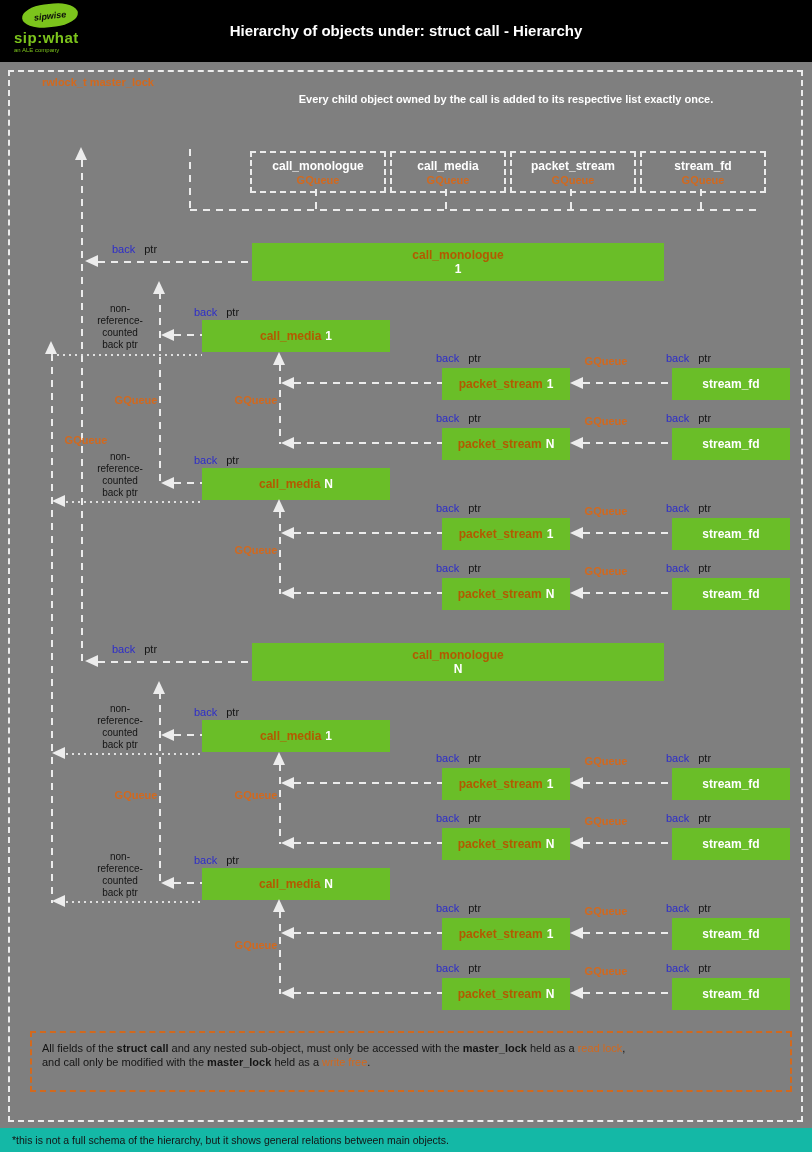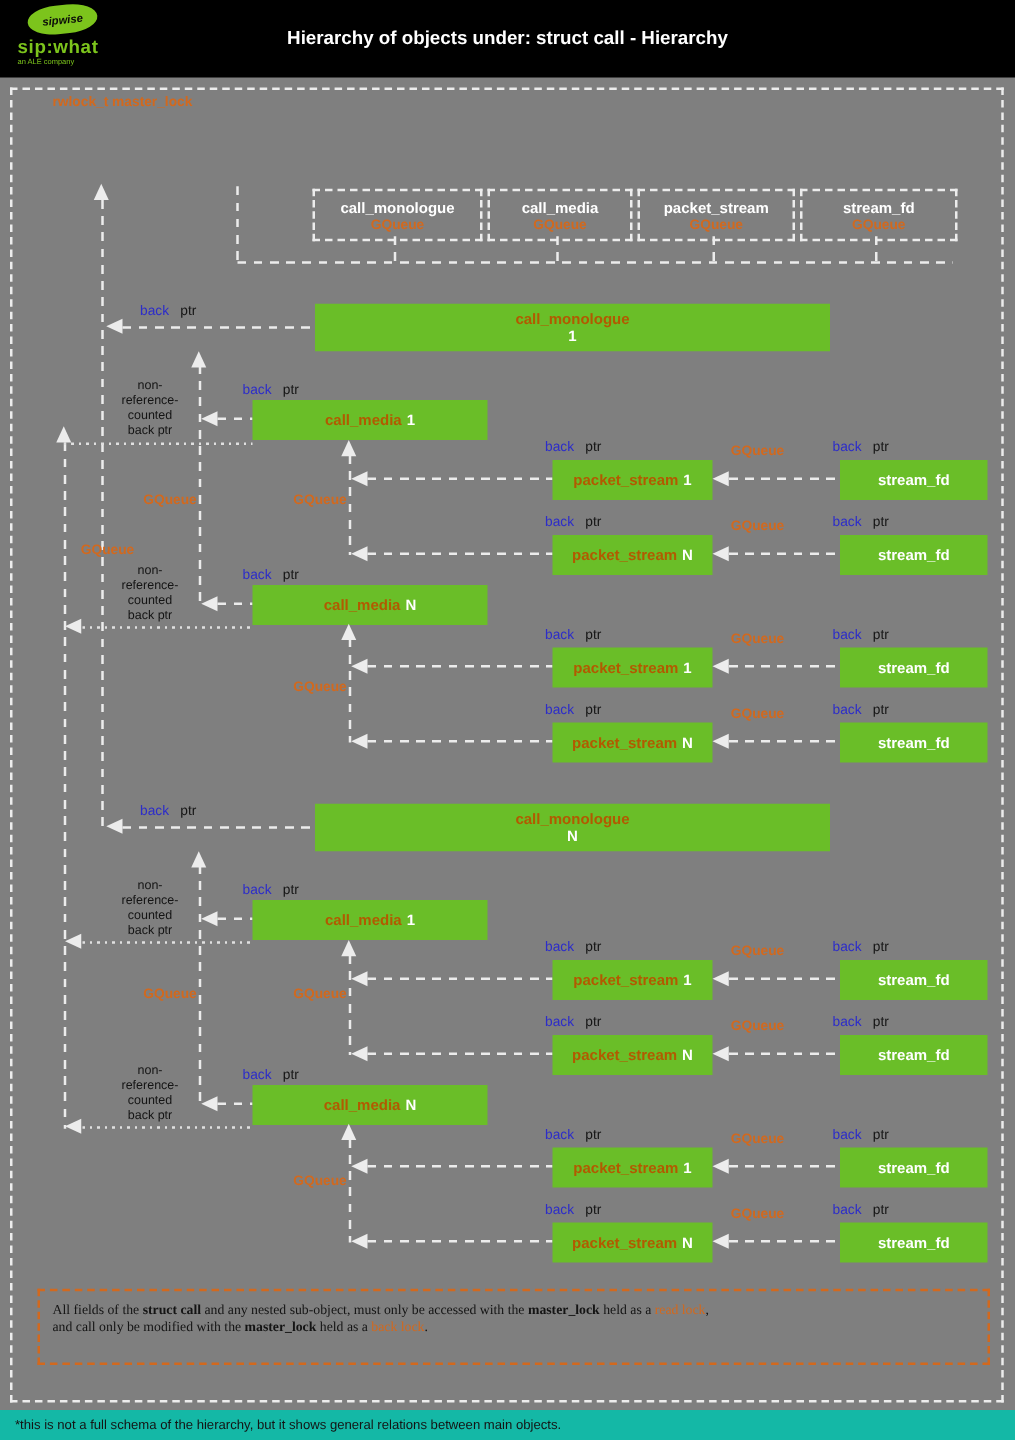--- a/index.html
+++ b/index.html
@@ -32,21 +32,21 @@
   .bp{position:absolute;font-size:11px;white-space:nowrap;}
   .bp .b{color:#2d2dc9;}
   .bp .p{color:#141414;margin-left:9px;}
   .gq{position:absolute;width:60px;text-align:center;color:#d2691e;font-weight:bold;font-size:11px;}
   .nr{position:absolute;width:80px;text-align:center;color:#141414;font-size:10px;line-height:12px;}
   .intro{position:absolute;left:256px;top:92px;width:500px;text-align:center;color:#fff;
          font-weight:bold;font-size:11px;line-height:14px;}
   .mlock{position:absolute;left:42px;top:76px;color:#d2691e;font-weight:bold;font-size:11px;}
   
   .notes{position:absolute;left:30px;top:1031px;width:738px;border:2px dashed #d2691e;
-         padding:8px 10px;font-size:11px;color:#141414;line-height:14px;font-family:Liberation Serif, serif;}
+         padding:8px 10px;font-size:11px;color:#141414;line-height:14px;}
   .notes b{font-weight:bold;}
   .ol{color:#d2691e;}
   .footer{position:absolute;left:0;top:1128px;width:812px;height:24px;background:#14b8a6;}
   .fnote{padding-left:12px;line-height:24px;font-size:10.5px;color:#141414;}
   .logo{position:absolute;left:14px;top:4px;width:90px;}
   .bubble{width:56px;height:23px;background:#7cc41c;border-radius:50%/60%;transform:rotate(-6deg);
           display:flex;align-items:center;justify-content:center;margin-left:8px;}
   .bubble span{color:#0a0a0a;font-size:9px;font-style:italic;font-weight:bold;}
   .lname{color:#7cc41c;font-weight:bold;font-size:15px;letter-spacing:.5px;margin-top:2px;}
   .ltag{color:#7cc41c;font-size:6px;margin-top:1px;}
@@ -65,20 +65,21 @@
       <div class="ltag">an ALE company</div>
     </div>
     <div class="hdr-title">Hierarchy of objects under: struct call - Hierarchy</div>
   </div>
 
   <div class="abs" style="left:8px;top:70px;width:791px;height:1048px;border:2px dashed #ececec;"></div>
 
   <div class="mlock">rwlock_t master_lock</div>
 
   <div class="intro">
+    <div>Every child object owned by the call is added to its respective list exactly once.</div>
   </div>
 
   <div class="cbox" style="left:250px;top:151px;width:132px;height:38px;">
     <span class="cn">call_monologue</span>
     <span class="cq">GQueue</span>
   </div>
   <div class="cbox" style="left:390px;top:151px;width:112px;height:38px;">
     <span class="cn">call_media</span>
     <span class="cq">GQueue</span>
   </div>
@@ -361,21 +362,21 @@
   <div class="bp" style="left:666px;top:752px;"><span class="b">back</span><span class="p">ptr</span></div>
   <div class="bp" style="left:666px;top:812px;"><span class="b">back</span><span class="p">ptr</span></div>
   <div class="bp" style="left:666px;top:902px;"><span class="b">back</span><span class="p">ptr</span></div>
   <div class="bp" style="left:666px;top:962px;"><span class="b">back</span><span class="p">ptr</span></div>
 
   <div class="notes">
     <div>
       <span>All fields of the </span><b>struct call</b><span> and any nested sub-object, must only be accessed with the </span><b>master_lock</b><span> held as a </span><span class="ol">read lock</span><span>,</span>
     </div>
     <div>
-      <span>and call only be modified with the </span><b>master_lock</b><span> held as a </span><span class="ol">back lock</span><span>.</span>
+      <span>and call only be modified with the </span><b>master_lock</b><span> held as a </span><span class="ol">write free</span><span>.</span>
     </div>
     <div style="height:13px;"></div>
   </div>
 
   <div class="footer">
     <div class="fnote">*this is not a full schema of the hierarchy, but it shows general relations between main objects.</div>
   </div>
 
 </div>
 

